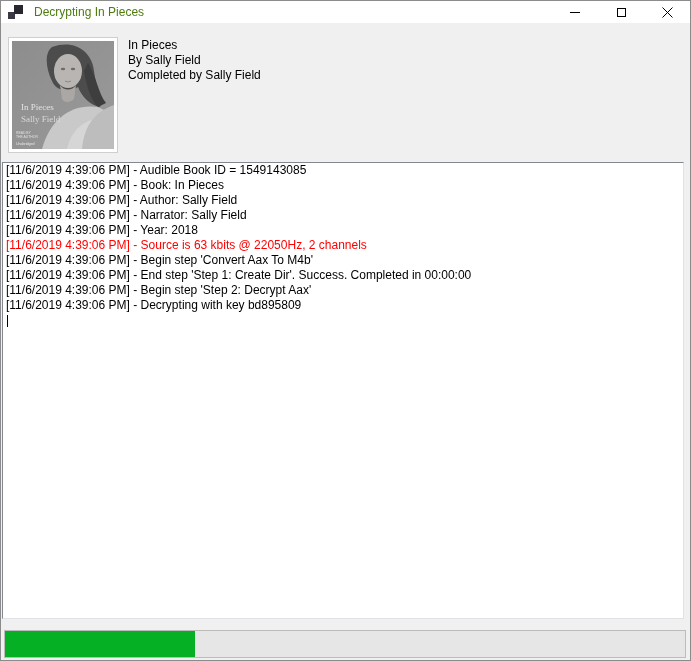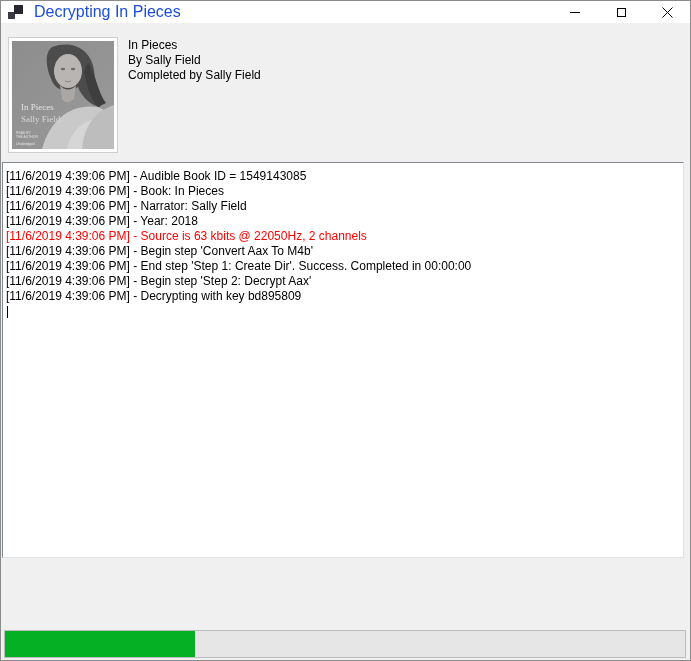--- a/index.html
+++ b/index.html
@@ -12,41 +12,41 @@
   }
 
   
   .titlebar {
     position:absolute; left:0; top:0; right:0; height:22px;
     background:#ffffff; display:flex; align-items:center;
   }
   .app-icon { position:relative; width:15px; height:15px; margin-left:7px; flex:0 0 auto; }
   .app-icon .blk-small { position:absolute; left:0; bottom:1px; width:7px; height:7px; background:#3a3a44; }
   .app-icon .blk-large { position:absolute; right:0; top:0; width:9px; height:9px; background:#27272f; }
-  .title-text { margin-left:11px; font-size:16px; color:#1d4ed8; white-space:nowrap; }
+  .title-text { margin-left:11px; font-size:12px; color:#4d7c0f; white-space:nowrap; }
   .caption-buttons { margin-left:auto; display:flex; height:22px; }
   .cap-btn { width:46px; height:22px; display:flex; align-items:center; justify-content:center; cursor:default; }
   .glyph-min { width:10px; height:1px; background:#000; }
   .glyph-max { width:9px; height:9px; border:1px solid #000; }
 
   
   .cover-box {
     position:absolute; left:7px; top:36px; width:110px; height:116px;
     background:#ffffff; border:1px solid #cfcfcf; padding:3px;
   }
   .cover-box svg { display:block; width:102px; height:108px; }
   .book-info { position:absolute; left:127px; top:37px; font-size:12px; line-height:15px; color:#000; }
 
   
   .logbox {
-    position:absolute; left:1px; top:161px; width:682px; height:396px;
+    position:absolute; left:1px; top:161px; width:682px; height:457px;
     background:#ffffff;
     border:1px solid;
     border-color:#828790 #dfe3e8 #dfe3e8 #828790;
-    padding:6px 3px; overflow:hidden;
+    padding:0 3px; overflow:hidden;
     font-size:12px; line-height:15px; color:#000; white-space:nowrap;
   }
   .log-line { height:15px; }
   .log-line.error { color:#ff0000; }
   .caret { display:inline-block; width:1px; height:12px; background:#000; vertical-align:middle; margin-left:1px; }
 
   
   .progress {
     position:absolute; left:3px; top:629px; width:682px; height:28px;
     background:#e6e6e6; border:1px solid #bcbcbc;
@@ -116,20 +116,21 @@
 
   <div class="book-info">
     <div>In Pieces</div>
     <div>By Sally Field</div>
     <div>Completed by Sally Field</div>
   </div>
 
   <div class="logbox">
     <div class="log-line">[11/6/2019 4:39:06 PM] - Audible Book ID = 1549143085</div>
     <div class="log-line">[11/6/2019 4:39:06 PM] - Book: In Pieces</div>
+    <div class="log-line">[11/6/2019 4:39:06 PM] - Author: Sally Field</div>
     <div class="log-line">[11/6/2019 4:39:06 PM] - Narrator: Sally Field</div>
     <div class="log-line">[11/6/2019 4:39:06 PM] - Year: 2018</div>
     <div class="log-line error">[11/6/2019 4:39:06 PM] - Source is 63 kbits @ 22050Hz, 2 channels</div>
     <div class="log-line">[11/6/2019 4:39:06 PM] - Begin step 'Convert Aax To M4b'</div>
     <div class="log-line">[11/6/2019 4:39:06 PM] - End step 'Step 1: Create Dir'. Success. Completed in 00:00:00</div>
     <div class="log-line">[11/6/2019 4:39:06 PM] - Begin step 'Step 2: Decrypt Aax'</div>
     <div class="log-line">[11/6/2019 4:39:06 PM] - Decrypting with key bd895809</div>
     <div class="log-line"><span class="caret"></span></div>
   </div>
 

